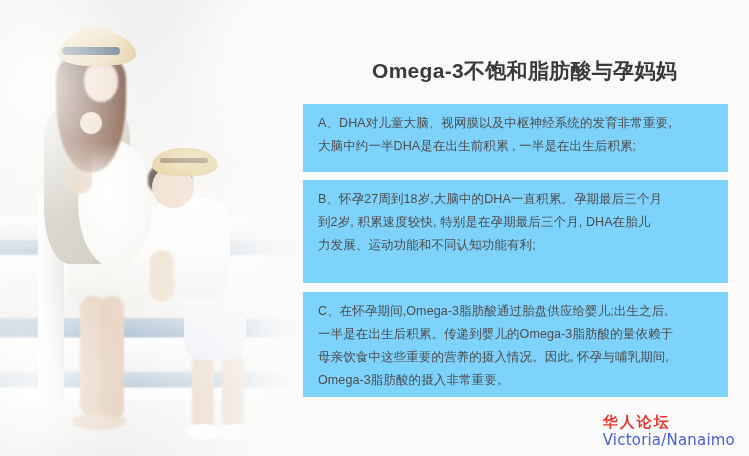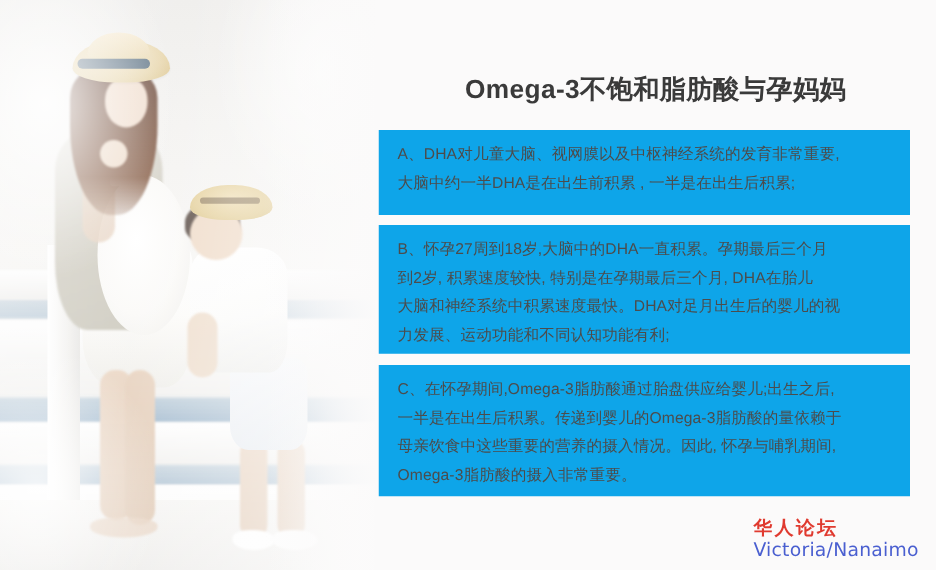--- a/index.html
+++ b/index.html
@@ -202,21 +202,21 @@
     font-size:21px;
     font-weight:700;
     color:#3a3a3a;
     letter-spacing:.3px;
     white-space:nowrap;
   }
   .panel {
     position:absolute;
     left:3px;
     width:425px;
-    background:#0ea5e9;
+    background:#7dd3fc;
     box-sizing:border-box;
     padding:8px 14px 8px 15px;
     color:#4c4c4c;
     font-size:12.5px;
     line-height:23px;
     letter-spacing:.1px;
   }
   #panel-a { top:104px; height:68px; }
   #panel-b { top:180px; height:103px; }
   #panel-c { top:292px; height:105px; }
@@ -299,21 +299,20 @@
     <div id="title">Omega-3不饱和脂肪酸与孕妈妈</div>
 
     <div class="panel" id="panel-a">
       <div class="ln">A、DHA对儿童大脑、视网膜以及中枢神经系统的发育非常重要,</div>
       <div class="ln">大脑中约一半DHA是在出生前积累 , 一半是在出生后积累;</div>
     </div>
 
     <div class="panel" id="panel-b">
       <div class="ln">B、怀孕27周到18岁,大脑中的DHA一直积累。孕期最后三个月</div>
       <div class="ln">到2岁, 积累速度较快, 特别是在孕期最后三个月, DHA在胎儿</div>
-      <div class="ln">大脑和神经系统中积累速度最快。DHA对足月出生后的婴儿的视</div>
       <div class="ln">力发展、运动功能和不同认知功能有利;</div>
     </div>
 
     <div class="panel" id="panel-c">
       <div class="ln">C、在怀孕期间,Omega-3脂肪酸通过胎盘供应给婴儿;出生之后,</div>
       <div class="ln">一半是在出生后积累。传递到婴儿的Omega-3脂肪酸的量依赖于</div>
       <div class="ln">母亲饮食中这些重要的营养的摄入情况。因此, 怀孕与哺乳期间,</div>
       <div class="ln">Omega-3脂肪酸的摄入非常重要。</div>
     </div>
 

